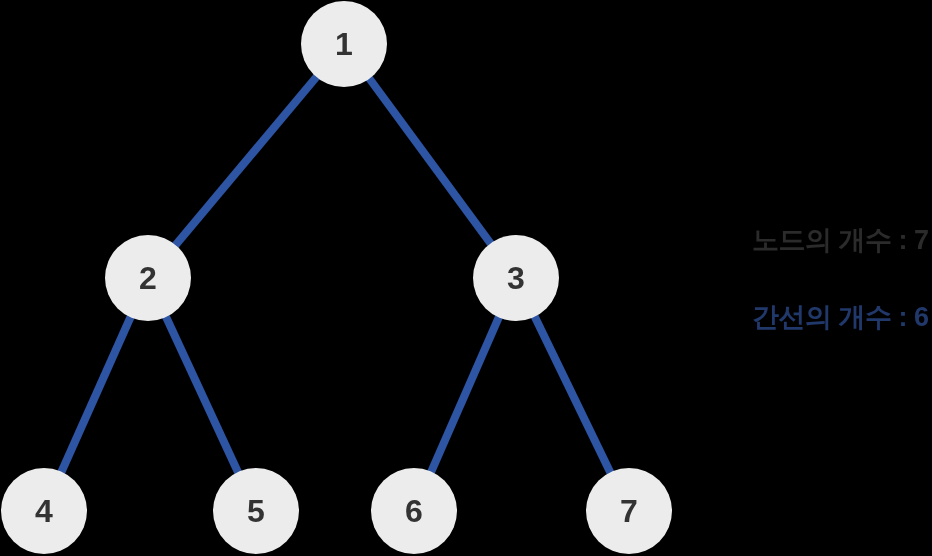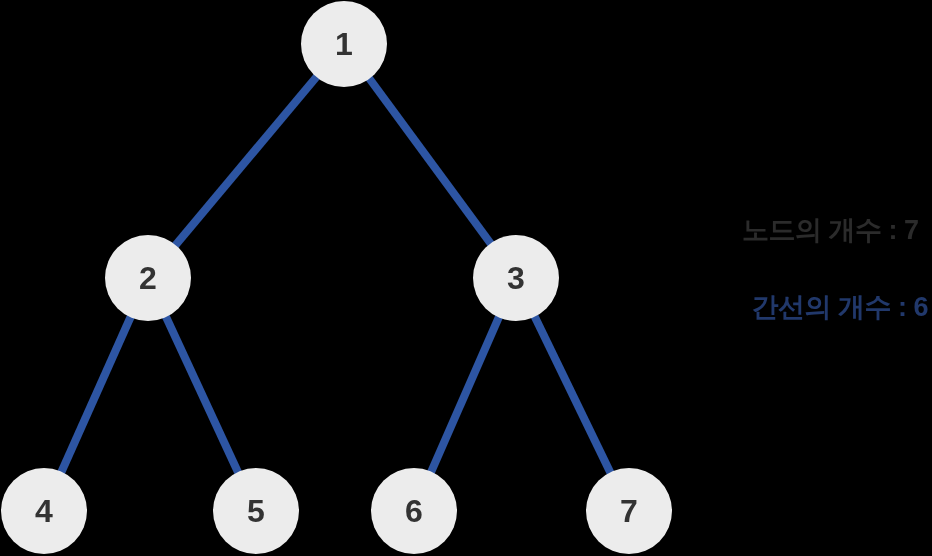--- a/index.html
+++ b/index.html
@@ -36,21 +36,21 @@
     font-weight: 700;
     text-anchor: middle;
   }
   .stats {
     position: absolute;
     left: 738px;
     top: 208px;
     width: 194px;
   }
   .stat-line {
-    margin: 4px;
+    margin: 14px;
     font-size: 27px;
     font-weight: 700;
     letter-spacing: -0.5px;
     white-space: nowrap;
   }
   .stat-line.nodes { color: #2b2b2b; }
   .stat-line.edges { color: #21386b; margin-top: 41px; text-align: right; }
 </style>
 </head>
 <body>

